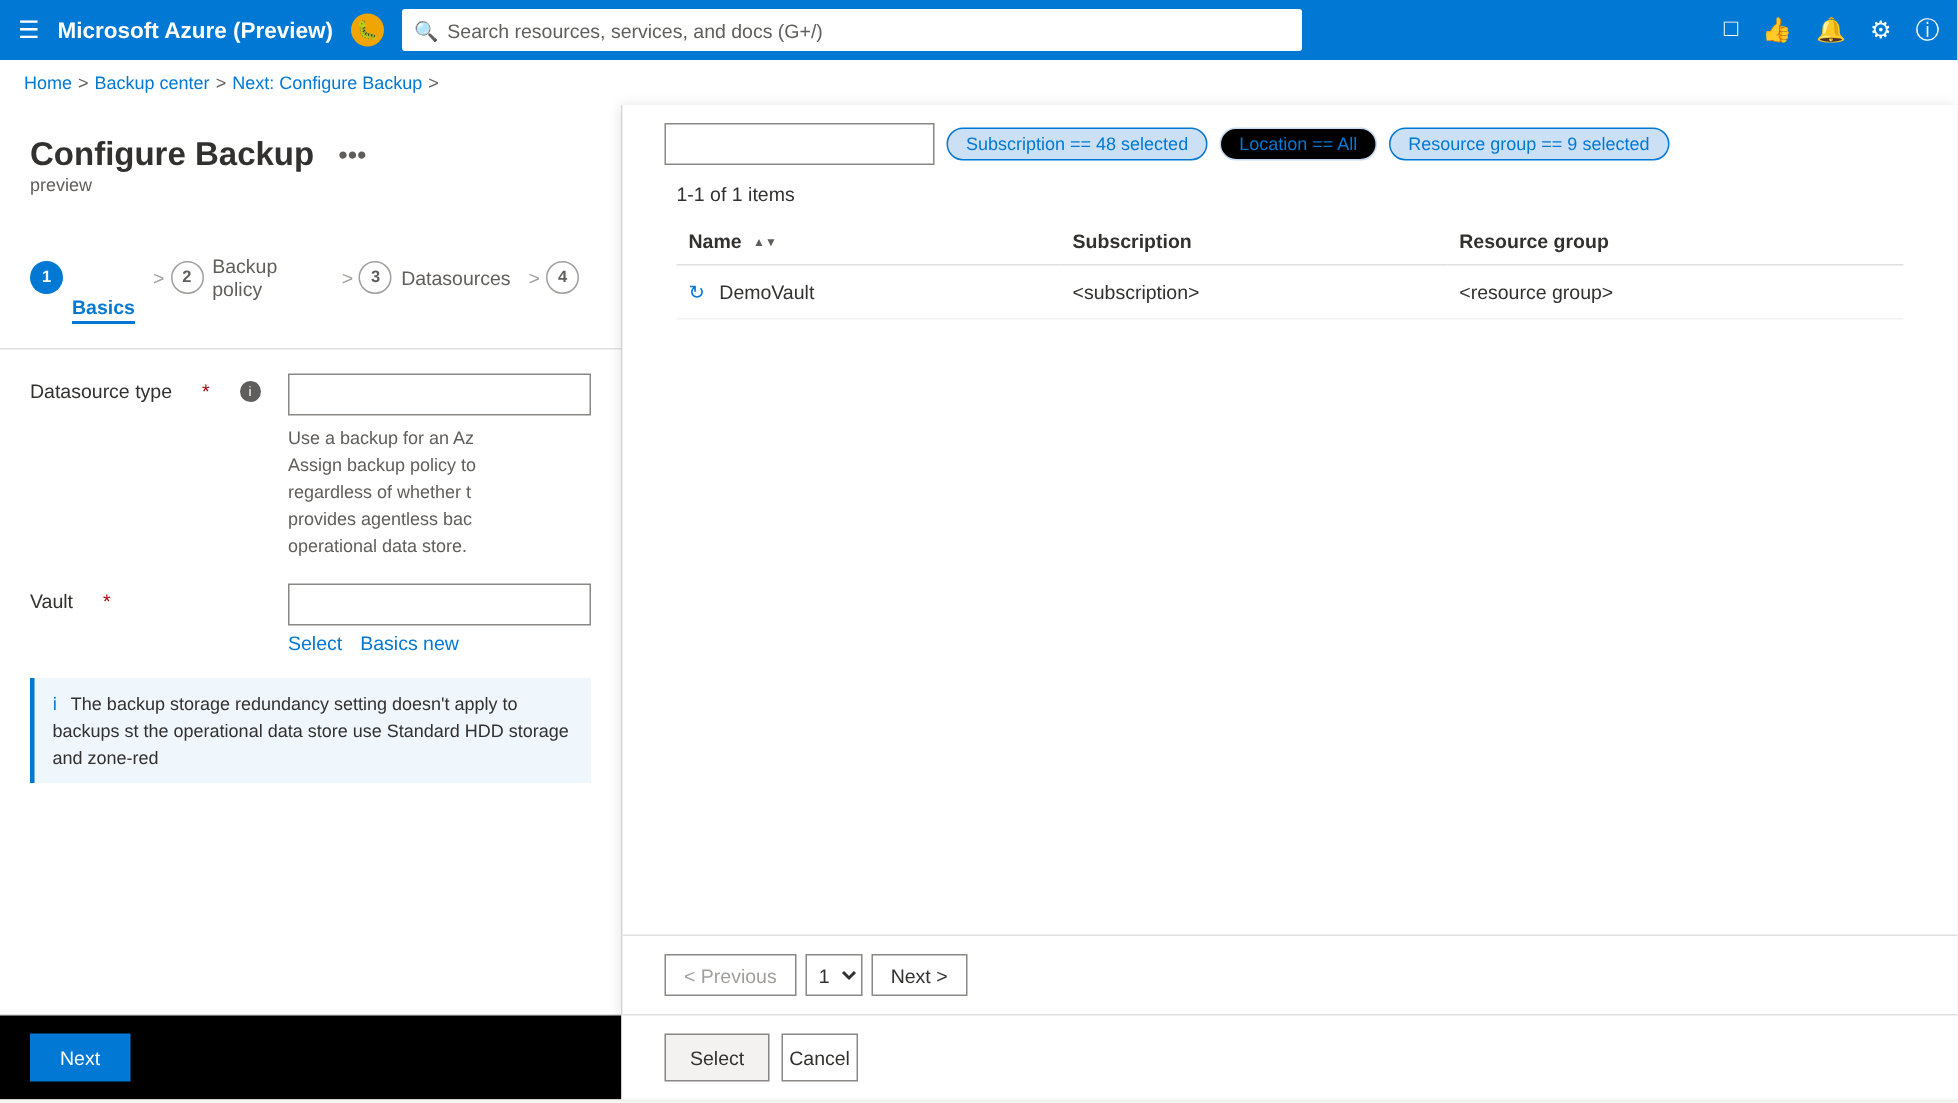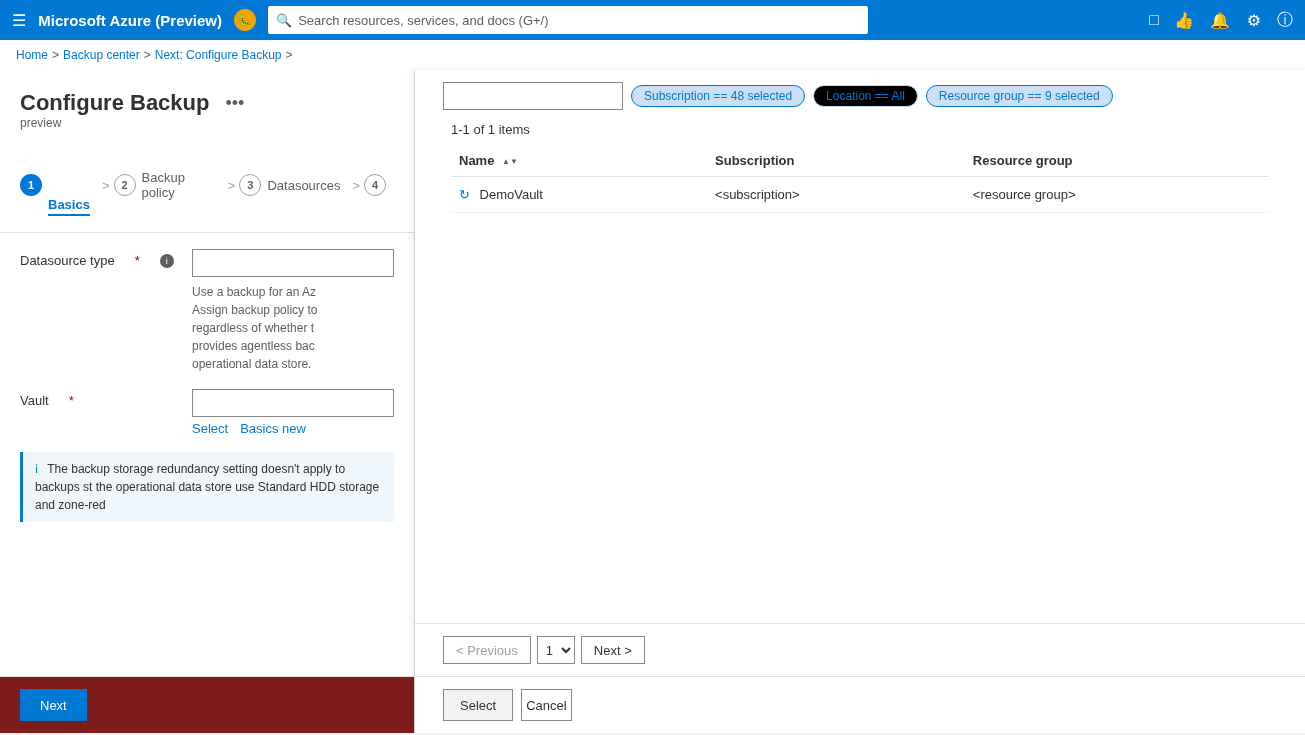--- a/index.html
+++ b/index.html
@@ -165,21 +165,21 @@
       color: #323130;
       margin-top: 8px;
       line-height: 1.5;
     }
     .info-banner-icon { color: #0078d4; margin-right: 6px; }
 
     
     .left-footer {
       padding: 12px 20px;
       border-top: 1px solid #e0e0e0;
-      background: #7f1d1d;
+      background: #000000;
     }
     .btn-next {
       background: #0078d4;
       color: white;
       border: none;
       padding: 6px 20px;
       font-size: 13px;
       cursor: pointer;
       height: 32px;
     }

